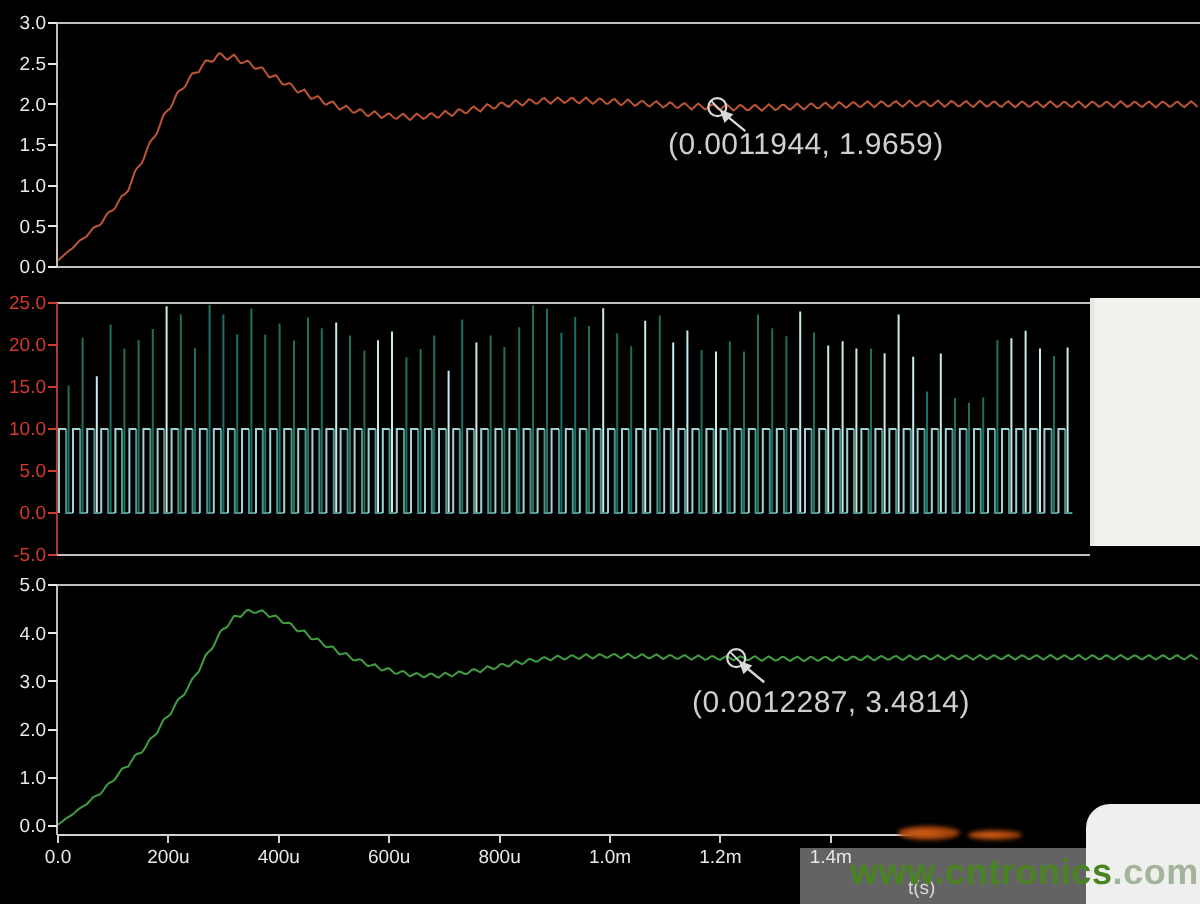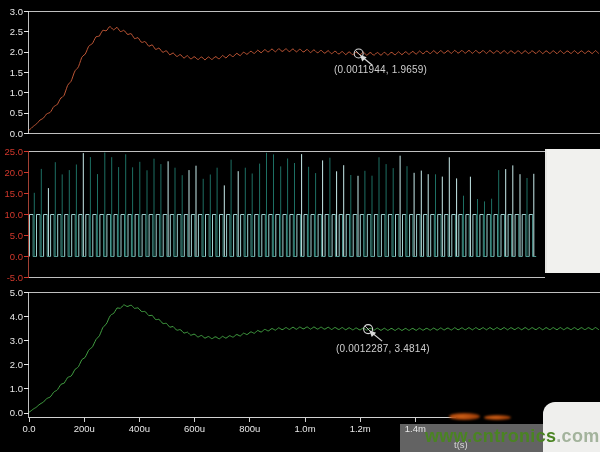--- a/index.html
+++ b/index.html
@@ -9,23 +9,23 @@
   }
   .screen *{box-sizing:border-box;}
   
   .blank-patch{position:absolute;left:545px;top:149px;width:55px;height:124px;
     background:#f1f1ee;border-left:2px solid #e6e6e3;z-index:1;}
   .wm-backdrop{position:absolute;left:400px;top:424px;width:200px;height:28px;z-index:1;}
   .wm-logo{position:absolute;left:543px;top:402px;width:57px;height:50px;
     border-radius:12px 0 0 0;z-index:2;}
   svg.plot{position:absolute;left:0;top:0;z-index:3;}
   
-  .annotation{position:absolute;z-index:5;font-size:10px;letter-spacing:.2px;color:#cfcfcf;white-space:nowrap;}
+  .annotation{position:absolute;z-index:5;font-size:15px;letter-spacing:.2px;color:#cfcfcf;white-space:nowrap;}
   #ann-top{left:334px;top:64px;}
-  #ann-bottom{left:336px;top:343px;}
+  #ann-bottom{left:346px;top:343px;}
   .xaxis-unit{position:absolute;left:454px;top:439px;width:36px;
     z-index:5;font-size:9.5px;color:#d8d8d8;}
   .wm-text{position:absolute;left:425px;top:426px;z-index:5;font-size:18px;font-weight:bold;
     letter-spacing:.3px;white-space:nowrap;}
   .smudge{position:absolute;z-index:4;border-radius:50%;filter:blur(1px);
     background:radial-gradient(ellipse at 40% 50%, #d4651a 0%, #a34109 55%, #5a2304 100%);}
   #smudge-1{left:449px;top:413px;width:31px;height:7px;}
   #smudge-2{left:484px;top:415px;width:27px;height:5px;}
 </style>
 </head>

